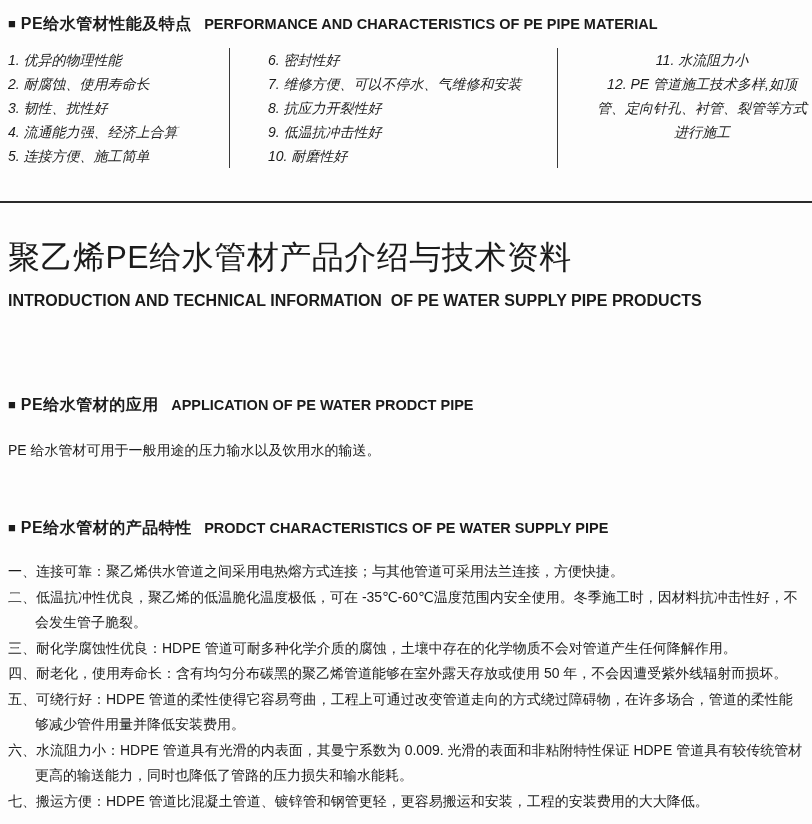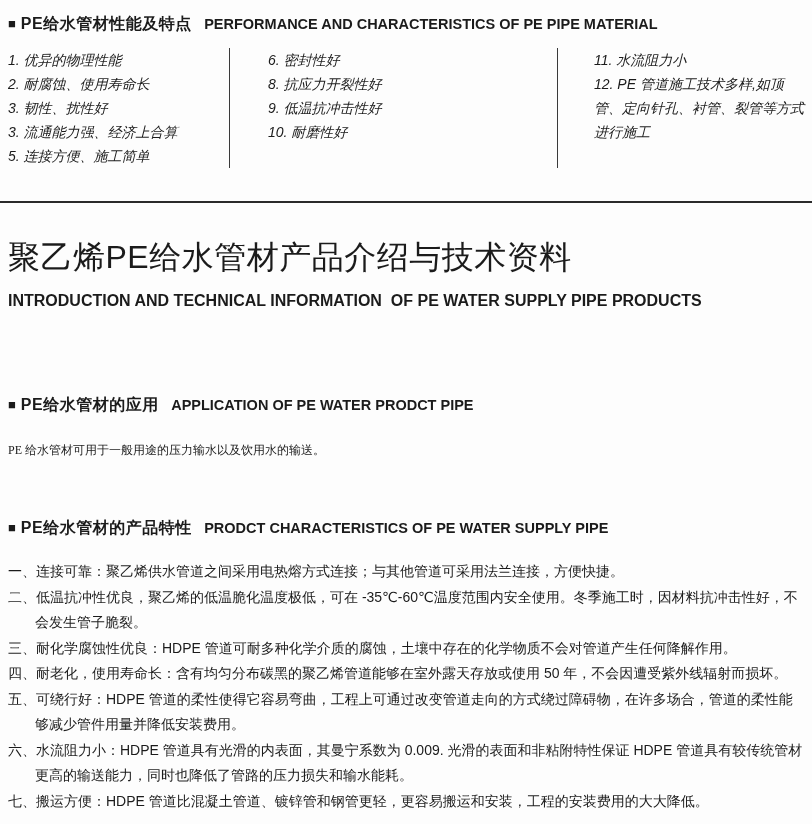--- a/index.html
+++ b/index.html
@@ -18,54 +18,55 @@
   .sec-header .zh { font-size: 16px; font-weight: bold; letter-spacing: 0.5px; }
   .sec-header .en { font-size: 14.5px; font-weight: bold; margin-left: 8px; }
 
   .top-header { padding-top: 14px; }
 
   
   .columns { display: flex; margin-top: 13px; font-style: italic; }
   .col { font-size: 14px; line-height: 24px; }
   .col-1 { width: 230px; padding-left: 8px; border-right: 1px solid #3a3a3a; }
   .col-2 { width: 328px; padding-left: 38px; border-right: 1px solid #3a3a3a; }
-  .col-3 { flex: 1; padding-left: 36px; padding-right: 2px; }
+  .col-3 { flex: 1; padding-left: 36px; padding-right: 2px; text-align: center; }
 
   .divider { border: none; border-top: 2px solid #2b2b2b; margin-top: 33px; }
 
   .main-title { margin: 33px 0 12px 8px; font-size: 32px; font-weight: normal; letter-spacing: 0.5px; }
   .main-subtitle { margin: 5px 0 0 8px; font-size: 16px; font-weight: bold; white-space: pre-wrap; }
 
   .app-header { margin-top: 85px; }
-  .app-body { margin: 21px 0 0 8px; font-size: 12px; line-height: 27px; font-family: Liberation Serif, serif; }
+  .app-body { margin: 21px 0 0 8px; font-size: 14px; line-height: 27px; }
 
   .char-header { margin-top: 54px; }
   .char-list { margin: 20px 6px 0 8px; font-size: 14px; line-height: 25.5px; }
   .char-item { padding-left: 27px; text-indent: -27px; }
 </style>
 </head>
 <body>
 
 <div class="page">
 
   <div class="sec-header top-header">
     <span class="bullet">■</span><span class="zh">PE给水管材性能及特点</span>
     <span class="en">PERFORMANCE AND CHARACTERISTICS OF PE PIPE MATERIAL</span>
   </div>
 
   <div class="columns">
     <div class="col col-1">
       <div>1. 优异的物理性能</div>
       <div>2. 耐腐蚀、使用寿命长</div>
       <div>3. 韧性、扰性好</div>
-      <div>3. 流通能力强、经济上合算</div>
+      <div>4. 流通能力强、经济上合算</div>
       <div>5. 连接方便、施工简单</div>
     </div>
     <div class="col col-2">
       <div>6. 密封性好</div>
+      <div>7. 维修方便、可以不停水、气维修和安装</div>
       <div>8. 抗应力开裂性好</div>
       <div>9. 低温抗冲击性好</div>
       <div>10. 耐磨性好</div>
     </div>
     <div class="col col-3">
       <div>11. 水流阻力小</div>
       <div>12. PE 管道施工技术多样,如顶管、定向针孔、衬管、裂管等方式进行施工</div>
     </div>
   </div>
 

